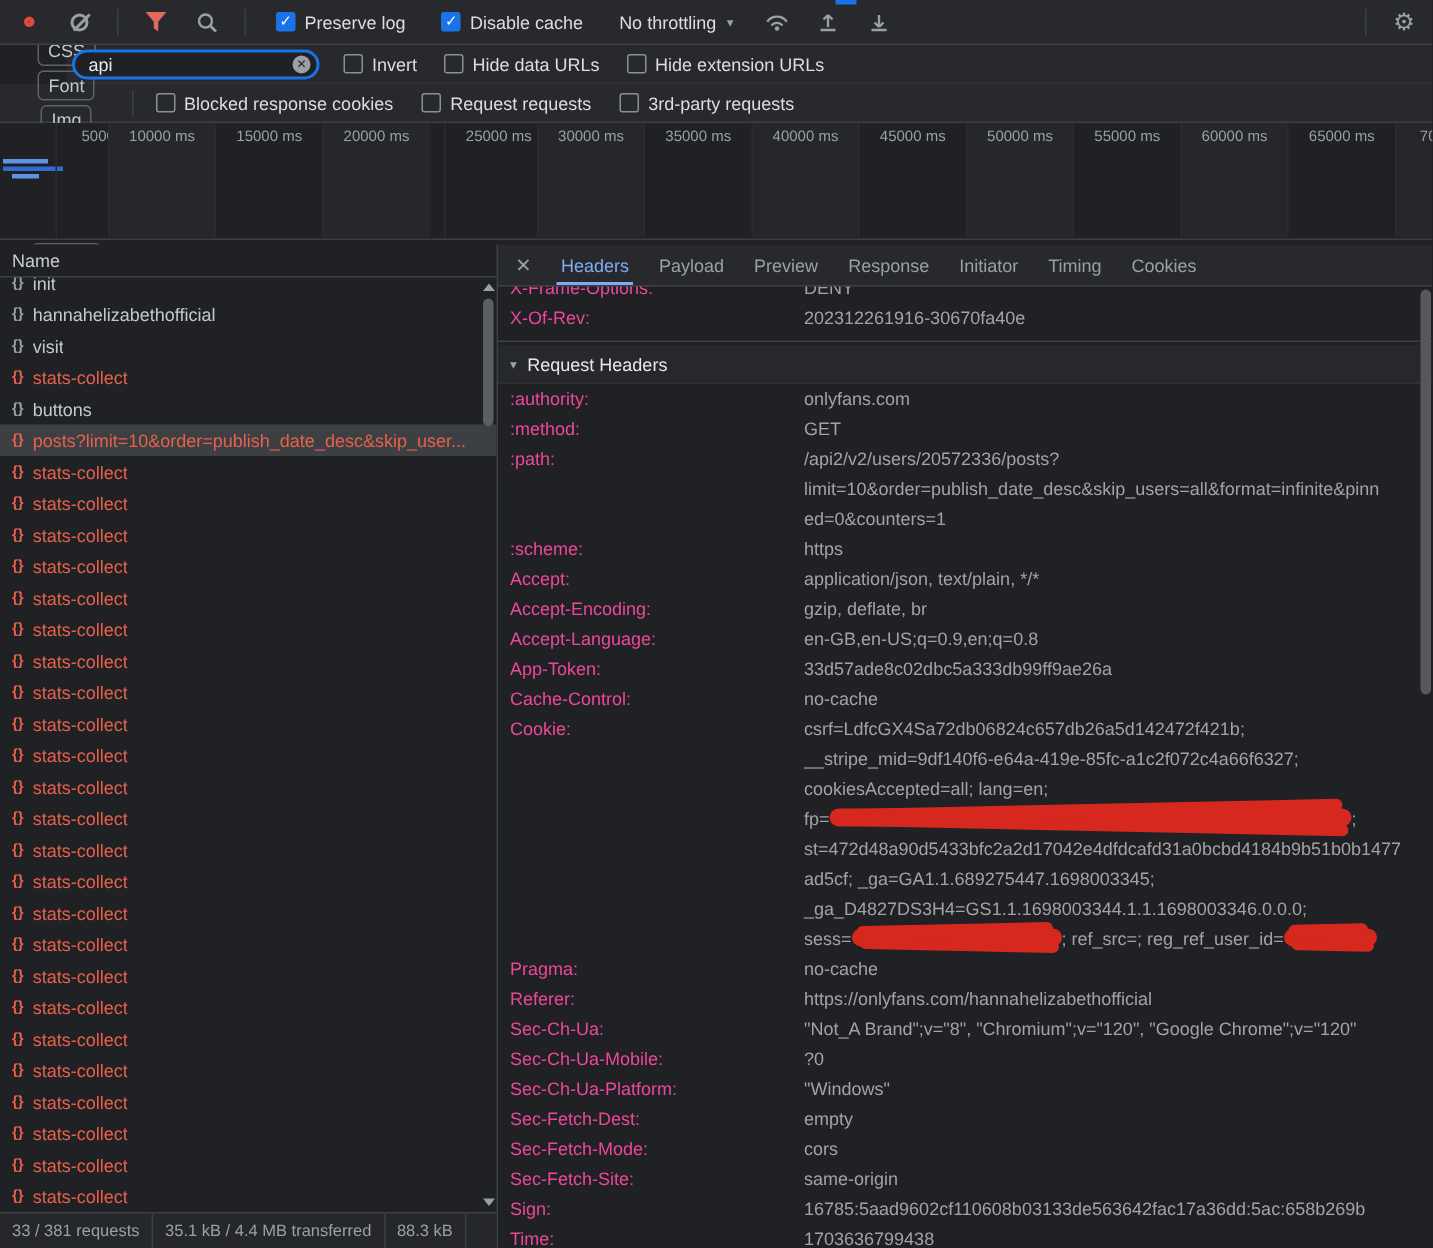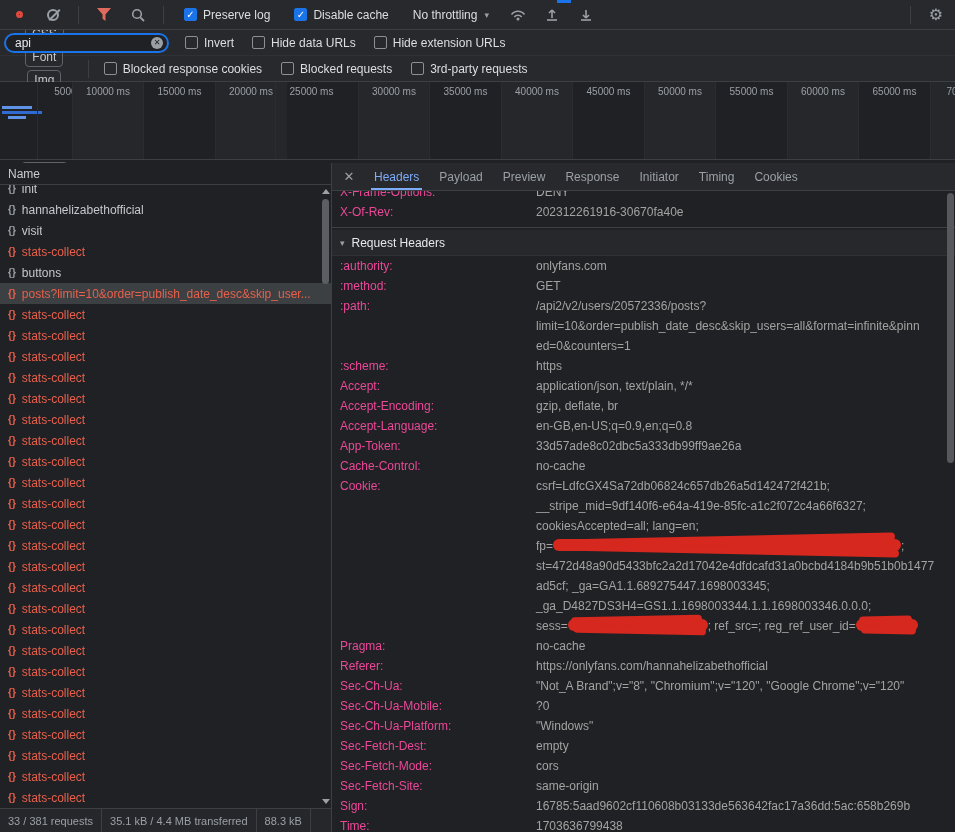--- a/index.html
+++ b/index.html
@@ -22,21 +22,21 @@
   .box { width:13px; height:13px; border:1px solid #8b9095; border-radius:2px; flex:none; display:flex; align-items:center; justify-content:center; }
   .box.checked { background:#1a73e8; border-color:#1a73e8; }
   .box.checked::after { content:'✓'; color:#fff; font-size:10px; line-height:1; }
   .dropdown { display:flex; align-items:center; gap:7px; color:#dcdee0; margin:0 8px; cursor:pointer; white-space:nowrap; }
   .caret { font-size:9px; color:#9aa0a6; }
   .spacer { flex:1; }
   .top-blue-chip { position:absolute; left:557px; top:0; width:14px; height:3px; background:#1a73e8; }
   .gear { color:#9aa0a6; font-size:16px; }
 
   
-  .toolbar2 { height:26px; background:#28292c; border-bottom:1px solid #303134; padding:0 4px; gap:2px; }
+  .toolbar2 { height:26px; background:#28292c; border-bottom:1px solid #303134; padding:0 4px; gap:2px;margin-left:44px; }
   .filter-wrap { position:relative; flex:none; margin-right:6px; }
   .filter-input {
     width:165px; height:20px; background:#202124; border:2px solid #1a73e8; border-radius:10px;
     color:#e8eaed; font-family:"Liberation Sans",sans-serif; font-size:12px; padding:0 20px 0 9px; outline:none;
   }
   .inp-clear { position:absolute; right:6px; top:50%; transform:translateY(-50%); width:12px; height:12px; border-radius:50%; background:#9aa0a6; color:#202124; font-size:8px; line-height:12px; text-align:center; cursor:pointer; }
 
   
   .toolbar3 { height:26px; background:#28292c; border-bottom:1px solid #3c4043; padding:0 8px; gap:3px; }
   .chip { padding:2px 6px; border:1px solid #5f6368; border-radius:4px; color:#c3c7cb; cursor:pointer; white-space:nowrap; flex:none; }
@@ -201,21 +201,21 @@
       <span class="chip">Wasm</span>
       <span class="chip">Other</span>
     </span>
   <span class="vdiv"></span>
   <label class="chk">
     <span class="box"></span>
     <span>Blocked response cookies</span>
   </label>
   <label class="chk">
     <span class="box"></span>
-    <span>Blocked requests</span>
+    <span>Request requests</span>
   </label>
   <label class="chk">
     <span class="box"></span>
     <span>3rd-party requests</span>
   </label>
 </div>
 
 <div class="overview">
   <div class="ov a1"></div>
   <div class="ov a2"></div>
@@ -229,21 +229,21 @@
     </div>
     <div class="band alt" style="left: 71.5px;">
       <span class="band-label">10000 ms</span>
     </div>
     <div class="band" style="left: 143px;">
       <span class="band-label">15000 ms</span>
     </div>
     <div class="band alt" style="left: 214.5px;">
       <span class="band-label">20000 ms</span>
     </div>
-    <div class="band" style="left: 275px;">
+    <div class="band" style="left: 296px;">
       <span class="band-label">25000 ms</span>
     </div>
     <div class="band alt" style="left: 357.5px;">
       <span class="band-label">30000 ms</span>
     </div>
     <div class="band" style="left: 429px;">
       <span class="band-label">35000 ms</span>
     </div>
     <div class="band alt" style="left: 500.5px;">
       <span class="band-label">40000 ms</span>

